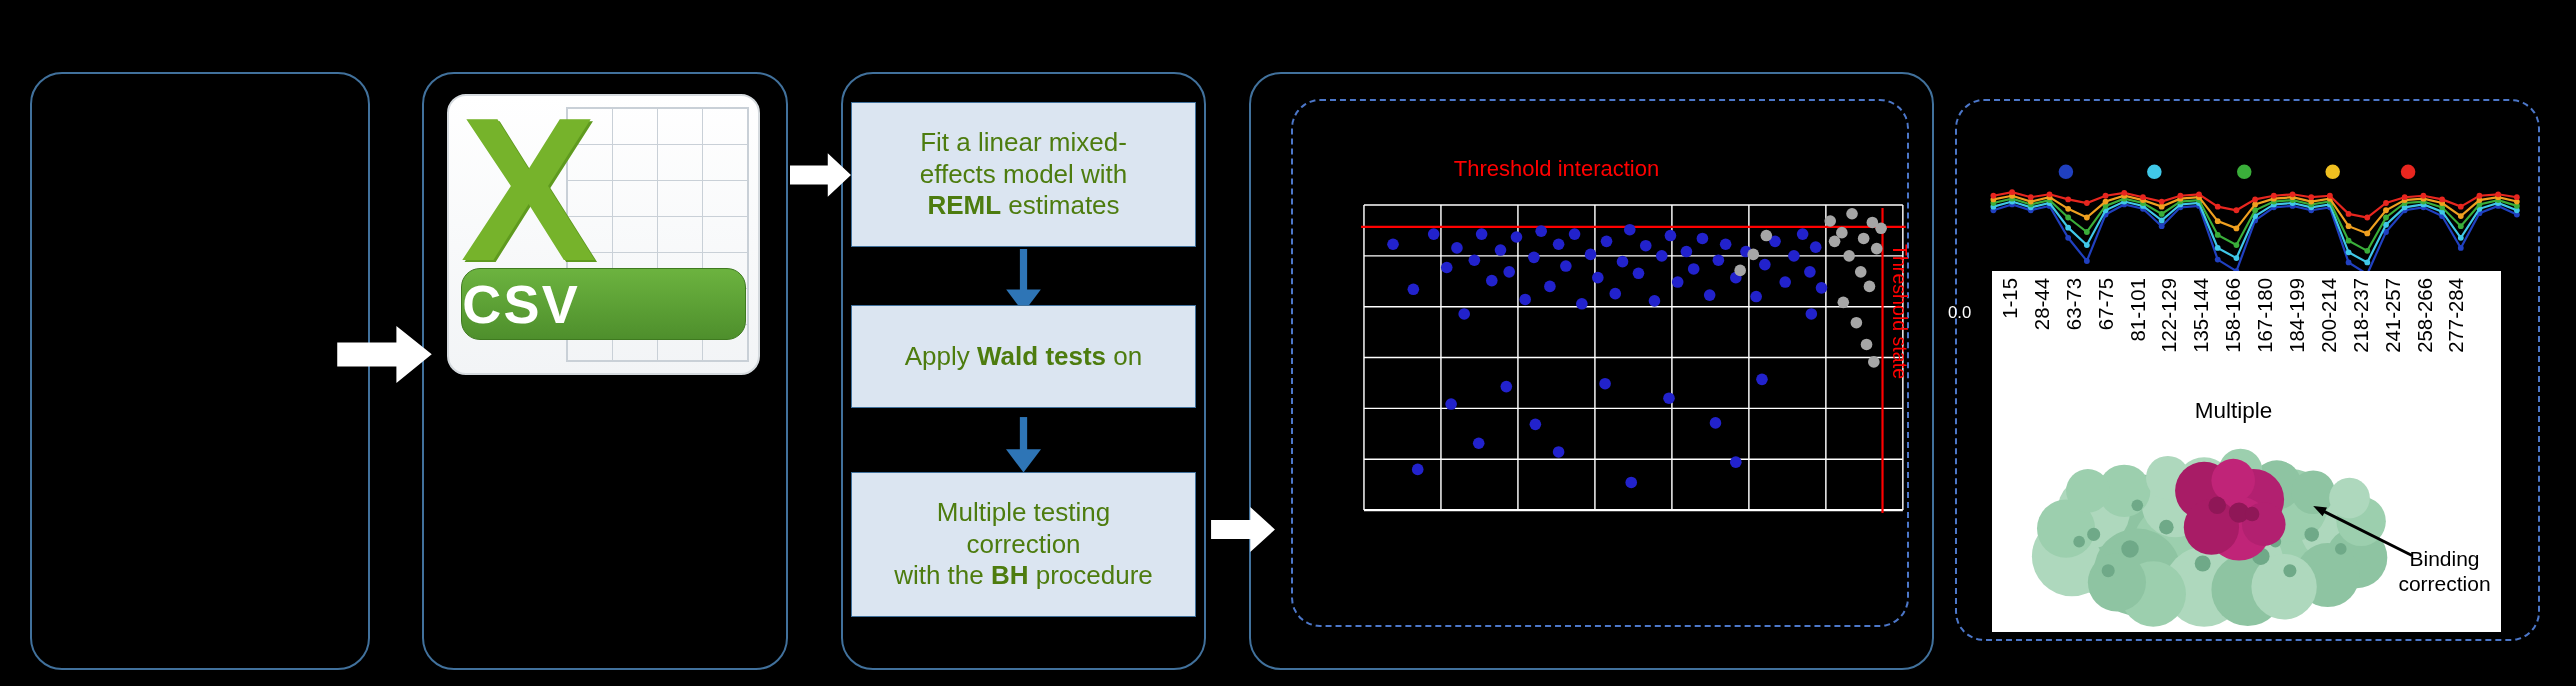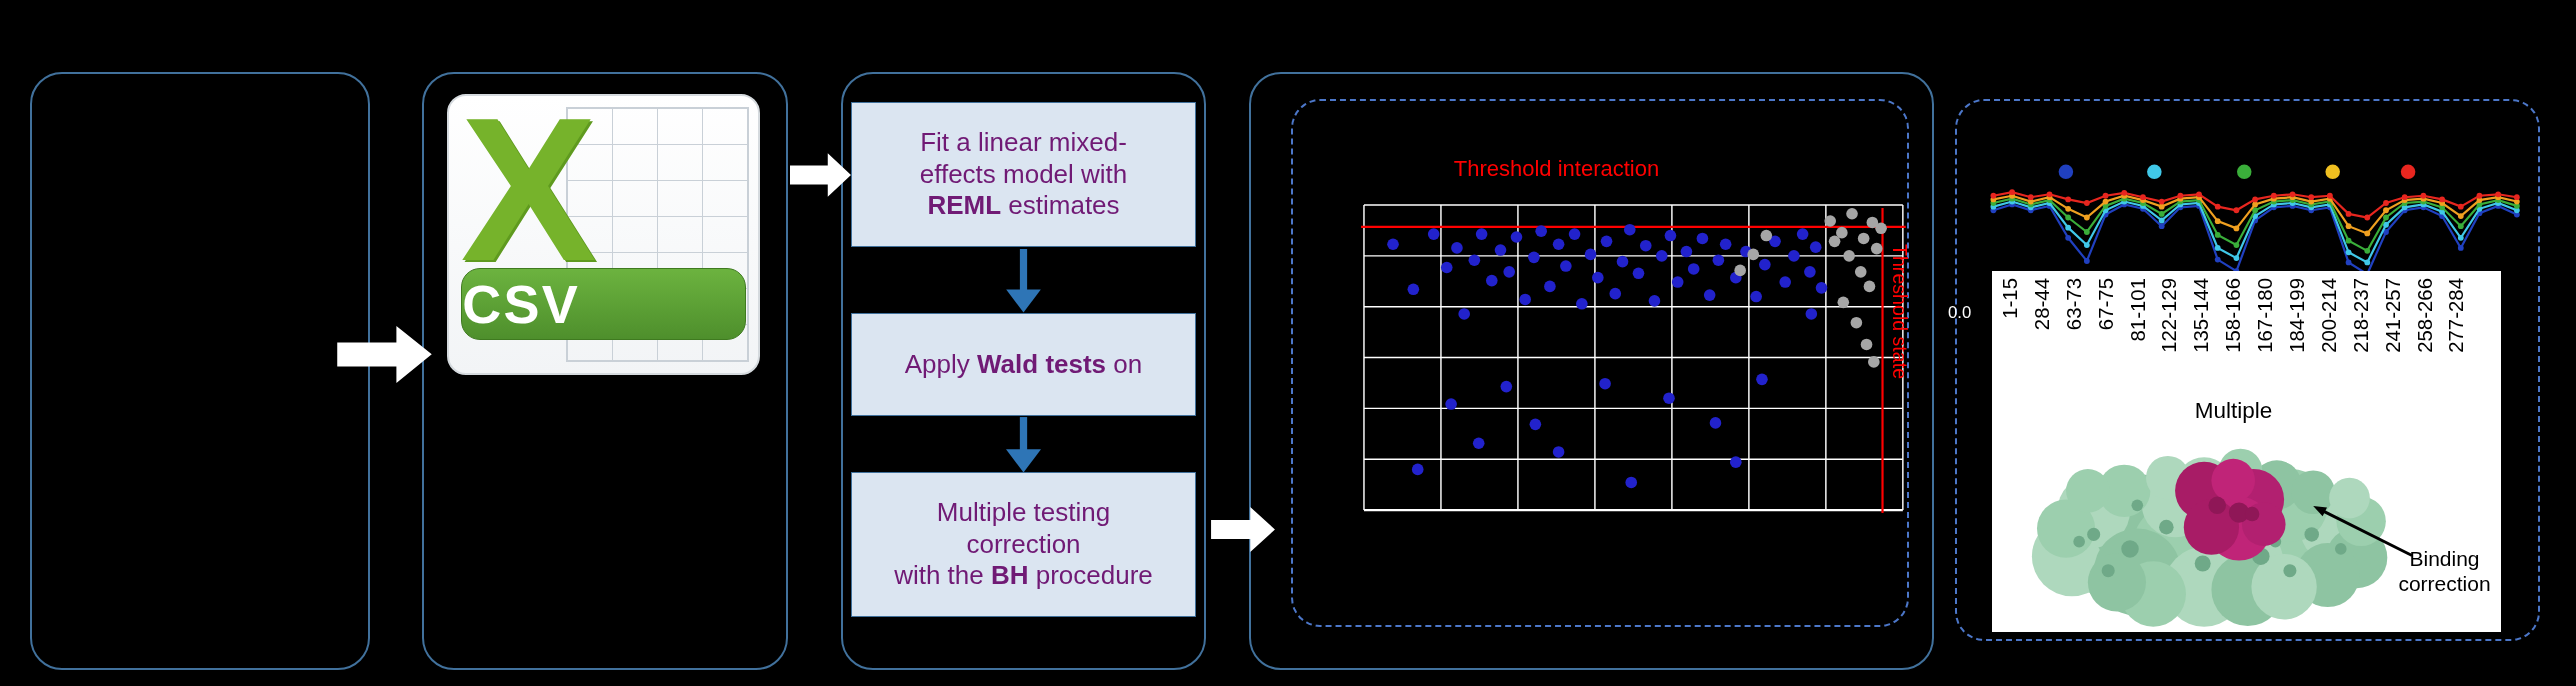--- a/index.html
+++ b/index.html
@@ -11,21 +11,21 @@
   .flow-arrow{position:absolute;}
   
   .csv-page{position:absolute;left:447px;top:94px;width:313px;height:281px;background:linear-gradient(#ffffff,#f2f4f6);border:2.2px solid #d5dade;border-radius:19px;overflow:hidden;}
   .csv-grid{position:absolute;left:38%;top:4%;right:3%;bottom:4%;border:1.5px solid #c9d0d7;
     background-image:linear-gradient(#c9d0d7 1.5px,transparent 1.5px),linear-gradient(90deg,#c9d0d7 1.5px,transparent 1.5px);
     background-size:100% 36px,45px 100%;}
   .csv-x{position:absolute;left:11.6px;top:-19px;font-size:204px;font-weight:bold;color:#76B32B;line-height:1.1;text-shadow:2.2px 2.2px 0 #5f9a1f;}
   .csv-banner{position:absolute;left:4%;right:4%;top:62%;height:26%;background:linear-gradient(#6cb33f,#4e8f2c);border-radius:19px;border:1.5px solid #3f7a20;display:flex;align-items:center;justify-content:flex-start;}
   .csv-banner span{color:#fff;font-weight:bold;font-size:54px;letter-spacing:2.2px;}
   
-  .substep{position:absolute;left:851px;width:345px;background:#DBE5F1;border:1.5px solid #41719C;display:flex;flex-direction:column;align-items:center;justify-content:center;color:#701a75;font-size:26px;line-height:1.22;text-align:center;}
+  .substep{position:absolute;left:851px;width:345px;background:#DBE5F1;border:1.5px solid #41719C;display:flex;flex-direction:column;align-items:center;justify-content:center;color:#4d7c0f;font-size:26px;line-height:1.22;text-align:center;}
   .substep .b{font-weight:bold;}
   
   .scatter-title{position:absolute;left:1360px;top:156px;width:393px;text-align:center;color:#FF0000;font-size:22px;}
   .scatter-side{position:absolute;left:1888px;top:244px;height:254px;display:flex;align-items:center;color:#FF0000;font-size:19.6px;writing-mode:vertical-rl;}
   
   .white-panel{position:absolute;left:1992px;top:271px;width:509px;height:361px;background:#ffffff;}
   .ytick{position:absolute;left:1948px;top:263px;color:#fff;font-size:16.7px;margin-top:40px;}
   .xticks{position:absolute;left:2000px;top:278px;width:467px;height:120px;display:flex;justify-content:space-between;align-items:flex-start;}
   .xticks span{writing-mode:vertical-rl;transform:rotate(180deg);font-size:20.4px;color:#000;line-height:1;}
   .peptide-label{position:absolute;left:2000px;top:398px;width:467px;text-align:center;color:#000;font-size:22.5px;}
@@ -50,21 +50,21 @@
   <div class="box solid" style="left:841px;top:72px;width:365px;height:598px;"></div>
   <div class="substep" style="top:102px;height:145px;">
       <div><span>Fit a linear mixed-</span></div>
       <div><span>effects model with</span></div>
       <div><span class="b">REML</span><span> estimates</span></div>
     </div>
   <svg class="flow-arrow" style="left:1006px;top:249px;" width="35" height="65" viewBox="0 0 48 90">
     <rect x="19" y="0" width="10" height="60" fill="#2E75B6"></rect>
       <polygon points="0,56 48,56 24,88" fill="#2E75B6"></polygon>
   </svg>
-  <div class="substep" style="top:313px;height:103px;">
+  <div class="substep" style="top:305px;height:103px;">
       <div><span>Apply </span><span class="b">Wald tests</span><span> on</span></div>
     </div>
   <svg class="flow-arrow" style="left:1006px;top:417px;" width="35" height="57" viewBox="0 0 48 78">
     <rect x="19" y="0" width="10" height="48" fill="#2E75B6"></rect>
       <polygon points="0,44 48,44 24,76" fill="#2E75B6"></polygon>
   </svg>
   <div class="substep" style="top:472px;height:145px;">
       <div><span>Multiple testing</span></div>
       <div><span>correction</span></div>
       <div><span>with the </span><span class="b">BH</span><span> procedure</span></div>

